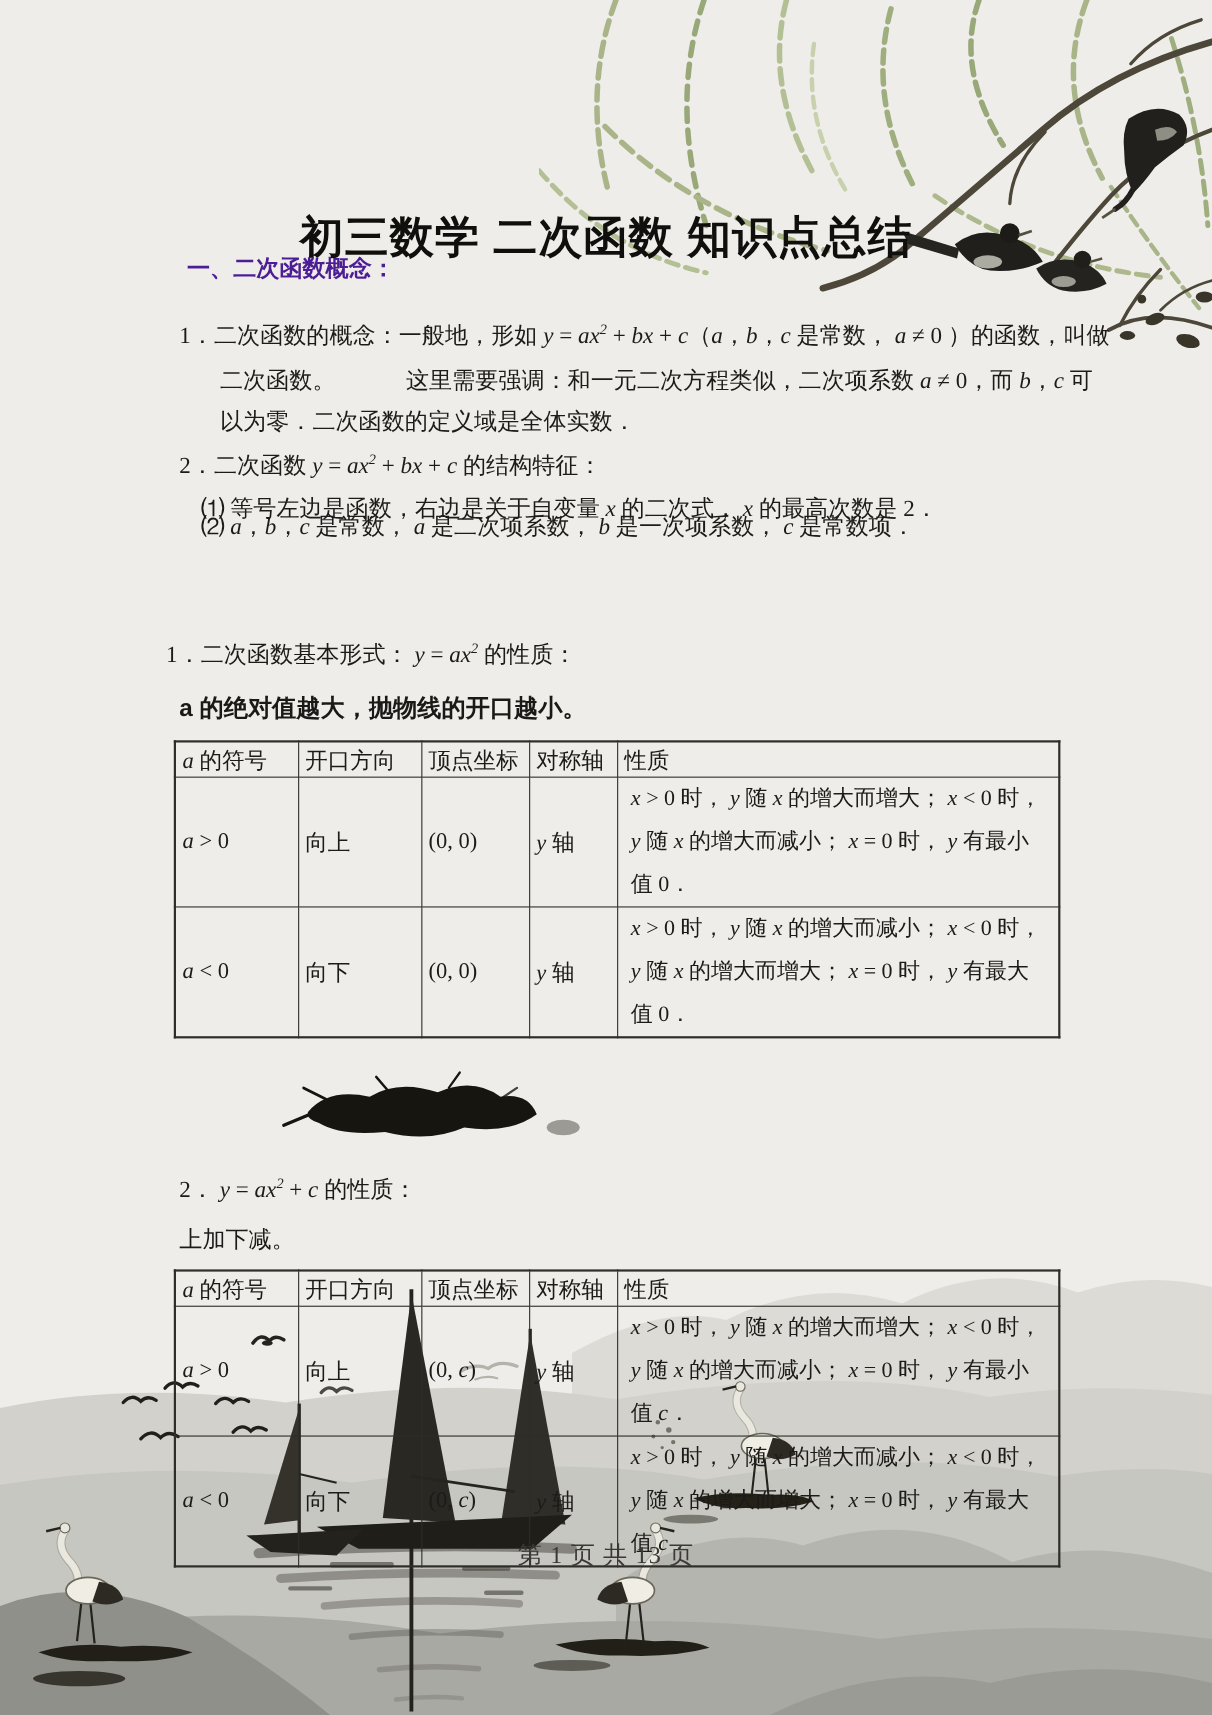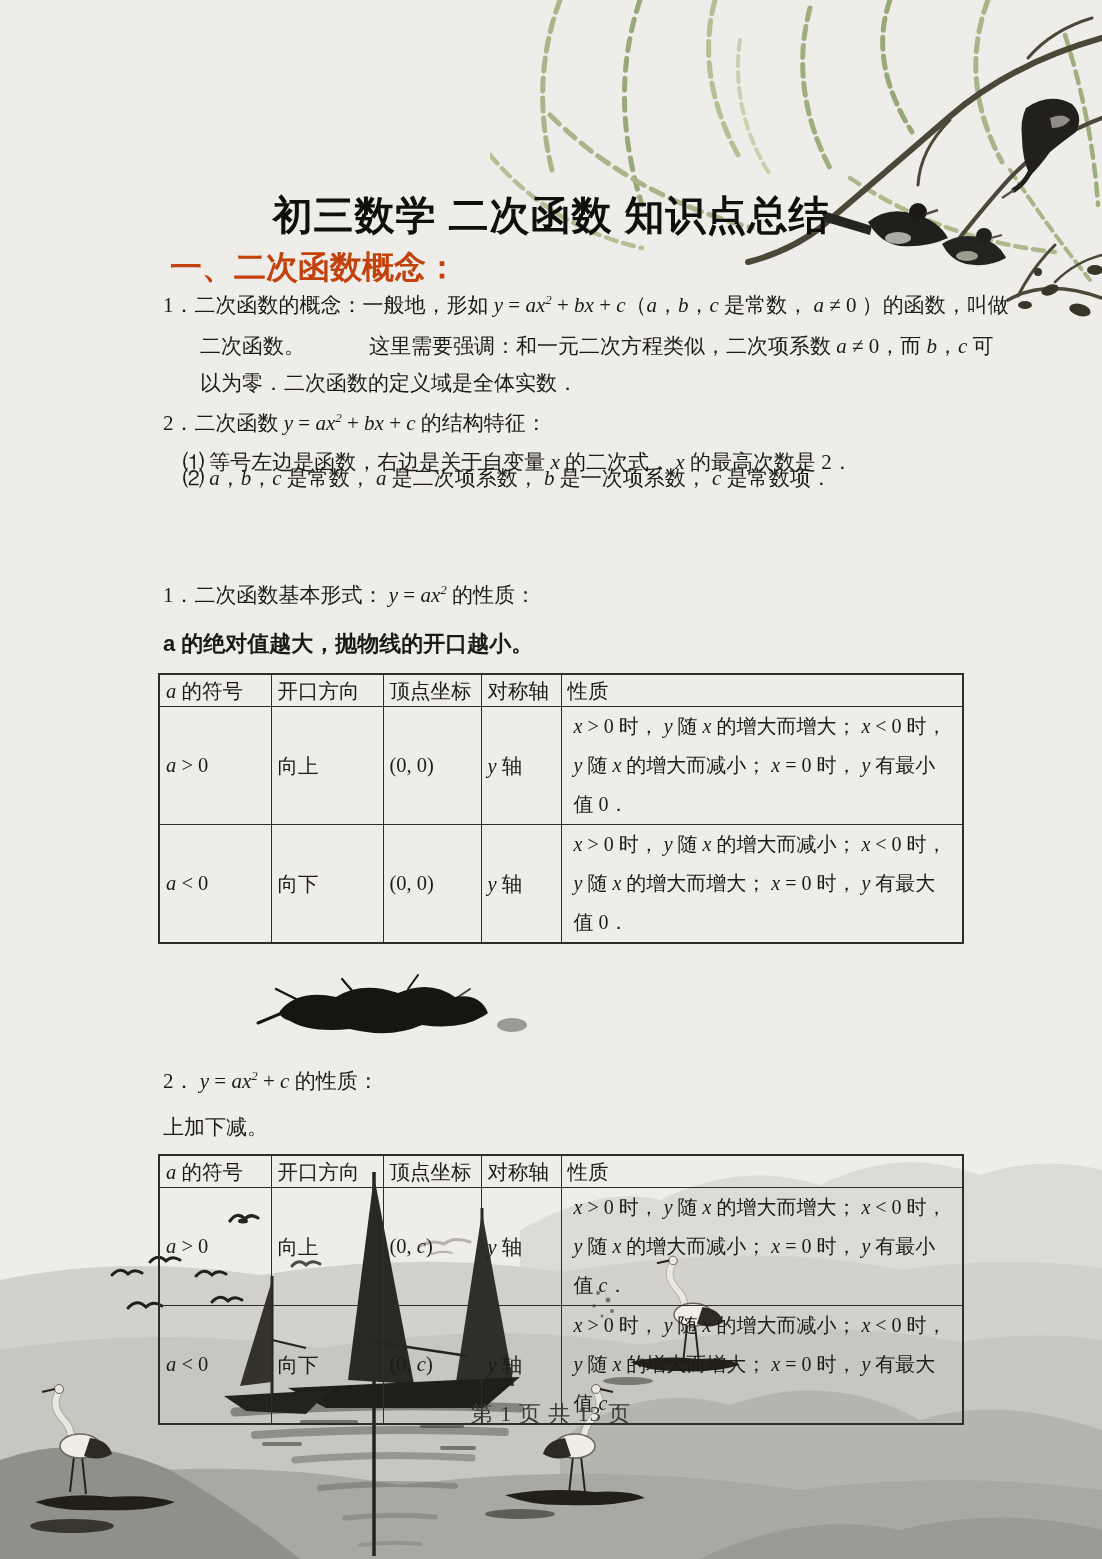--- a/index.html
+++ b/index.html
@@ -11,21 +11,21 @@
   .art{position:absolute;z-index:0}
   .content{position:absolute;inset:0;z-index:1}
   .abs{position:absolute;white-space:nowrap}
   .doc-title{
     position:absolute;left:0;top:164px;width:1102px;text-align:center;
     font-family:"Liberation Sans","DejaVu Sans",sans-serif;
     font-weight:bold;font-size:40px;letter-spacing:1px;color:#0f0f0d;margin-top:24px;
   }
   .sec-heading{
     position:absolute;font-family:"Liberation Sans","DejaVu Sans",sans-serif;
-    font-weight:bold;font-size:32px;color:#c2410c;white-space:nowrap;margin-top:16px;
+    font-weight:bold;font-size:21px;color:#4c1d95;white-space:nowrap;
   }
   .body-line{font-size:21px}
   .note-bold{
     font-family:"Liberation Sans","DejaVu Sans",sans-serif;
     font-weight:bold;font-size:22px;color:#191917;
   }
   .it{font-style:italic}
   .sup{vertical-align:super;font-size:0.62em;line-height:0;font-style:italic}
   .gap{display:inline-block;width:64px}
   table.tbl{
@@ -208,21 +208,21 @@
 
   <div class="abs body-line" style="left:163px;top:291px"><span>1．二次函数的概念：一般地，形如 </span><span class="it">y</span><span> = </span><span class="it">ax</span><span class="sup">2</span><span> + </span><span class="it">bx</span><span> + </span><span class="it">c</span><span>（</span><span class="it">a</span><span>，</span><span class="it">b</span><span>，</span><span class="it">c</span><span> 是常数， </span><span class="it">a</span><span> ≠ 0 ）的函数，叫做</span></div>
   <div class="abs body-line" style="left:200px;top:332px"><span>二次函数。</span><span class="gap"></span><span>这里需要强调：和一元二次方程类似，二次项系数 </span><span class="it">a</span><span> ≠ 0，而 </span><span class="it">b</span><span>，</span><span class="it">c</span><span> 可</span></div>
   <div class="abs body-line" style="left:200px;top:369px"><span>以为零．二次函数的定义域是全体实数．</span></div>
 
   <div class="abs body-line" style="left:163px;top:409px"><span>2．二次函数 </span><span class="it">y</span><span> = </span><span class="it">ax</span><span class="sup">2</span><span> + </span><span class="it">bx</span><span> + </span><span class="it">c</span><span> 的结构特征：</span></div>
   <div class="abs body-line" style="left:183px;top:448px"><span>⑴ 等号左边是函数，右边是关于自变量 </span><span class="it">x</span><span> 的二次式， </span><span class="it">x</span><span> 的最高次数是 2．</span></div>
   <div class="abs body-line" style="left:183px;top:464px"><span>⑵ </span><span class="it">a</span><span>，</span><span class="it">b</span><span>，</span><span class="it">c</span><span> 是常数， </span><span class="it">a</span><span> 是二次项系数， </span><span class="it">b</span><span> 是一次项系数， </span><span class="it">c</span><span> 是常数项．</span></div>
 
 
-  <div class="abs body-line" style="left:163px;top:581px"><span>1．二次函数基本形式： </span><span class="it">y</span><span> = </span><span class="it">ax</span><span class="sup">2</span><span> 的性质：</span></div>
+  <div class="abs body-line" style="left:151px;top:581px"><span>1．二次函数基本形式： </span><span class="it">y</span><span> = </span><span class="it">ax</span><span class="sup">2</span><span> 的性质：</span></div>
   <div class="abs note-bold" style="left:163px;top:629px">a 的绝对值越大，抛物线的开口越小。</div>
 
   <table class="tbl" id="table1">
     <colgroup>
       <col style="width:112px">
         <col style="width:112px">
         <col style="width:98px">
       <col style="width:80px">
         <col style="width:402px">
     </colgroup>

